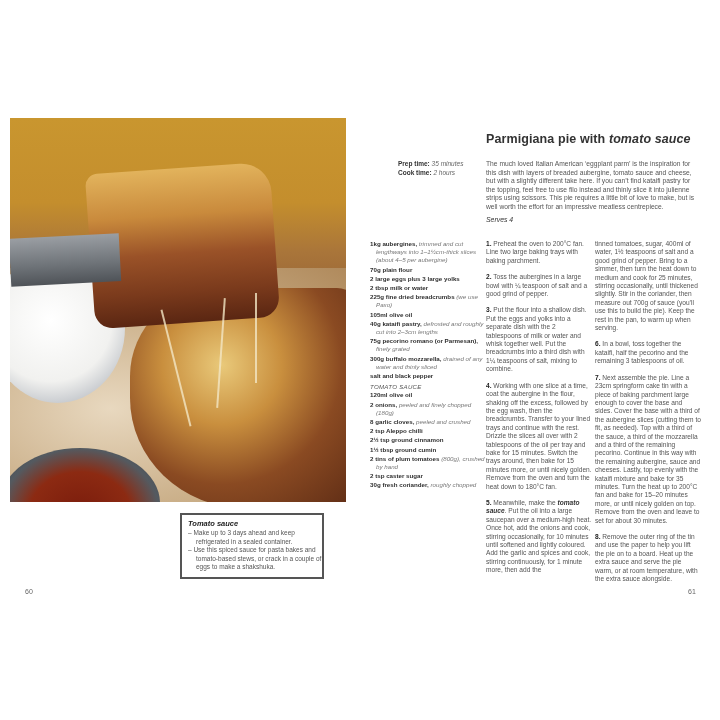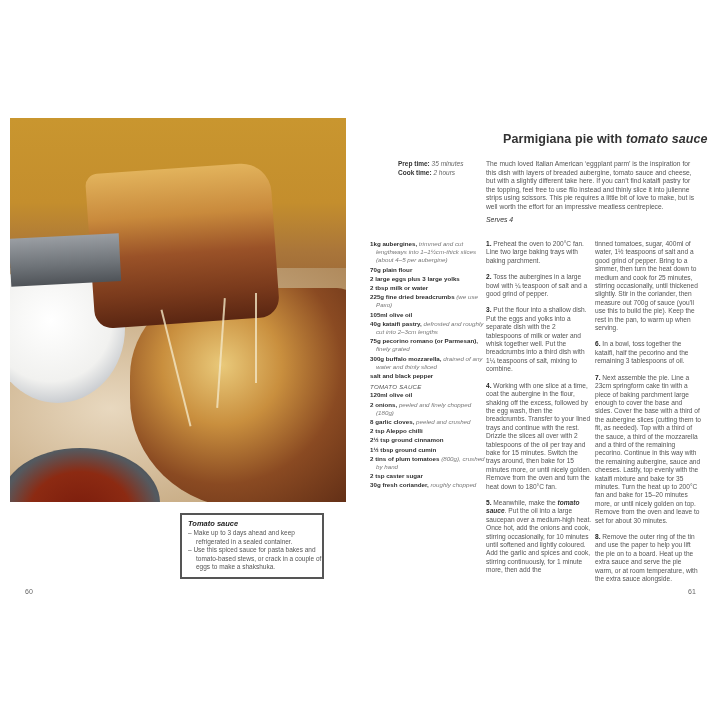--- a/index.html
+++ b/index.html
@@ -26,21 +26,21 @@
     background:radial-gradient(ellipse at 50% 60%, #7a1c0c 0%, #8c2a12 45%, #545a60 70%, #3f4449 100%); }
   .photo .strand { position:absolute; width:2px; background:#f2e6c4; opacity:.8; }
 
   .tipbox { position:absolute; left:180px; top:513px; width:134px; height:58px; border:2px solid #555;
     padding:4px 0 0 6px; box-sizing:content-box; }
   .tip-title { font-size:7.5px; font-weight:bold; font-style:italic; color:#222; margin-bottom:1px; }
   .tip-item { font-size:6.5px; line-height:8.6px; color:#555; padding-left:8px; text-indent:-8px; }
 
   .pagenum { position:absolute; font-size:7px; color:#666; }
 
-  .title { position:absolute; left:486px; top:132px; font-size:12.5px; font-weight:bold; color:#333; letter-spacing:.1px;margin-left:17px; }
+  .title { position:absolute; left:486px; top:132px; font-size:12.5px; font-weight:bold; color:#333; letter-spacing:.1px; }
   .title i { font-style:italic; }
   .meta { position:absolute; left:398px; top:160px; font-size:6.5px; line-height:8.5px; color:#444; }
   .meta b { color:#333; }
   .meta i { color:#666; }
   .intro { position:absolute; left:486px; top:160px; width:215px; font-size:6.7px; line-height:8.6px; color:#555; }
   .serves { position:absolute; left:486px; top:216px; font-size:6.9px; font-style:italic; color:#333; }
 
   .ingredients { position:absolute; left:370px; top:240px; width:115px; font-size:6.2px; line-height:8.2px; }
   .ing { padding-left:6px; text-indent:-6px; margin-bottom:1px; color:#333; }
   .ing b { font-weight:bold; color:#2f2f2f; }

